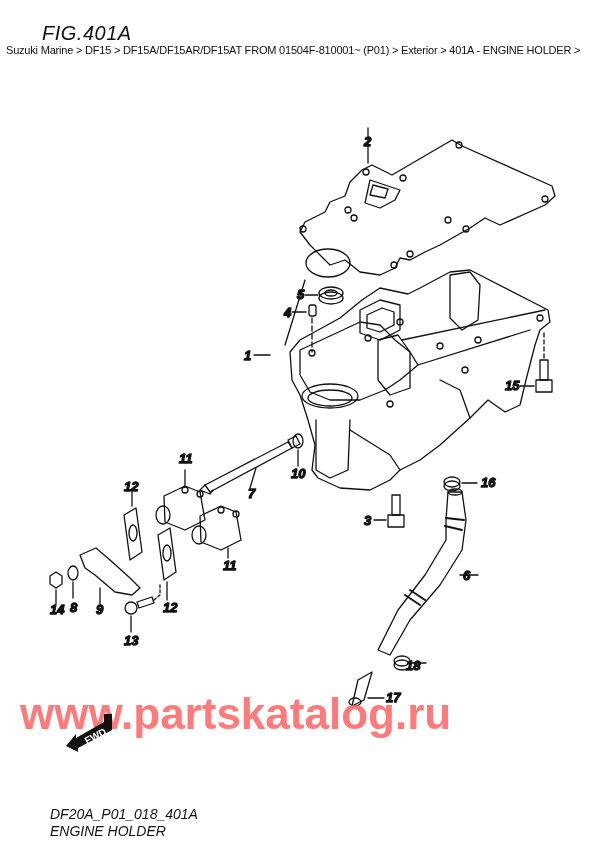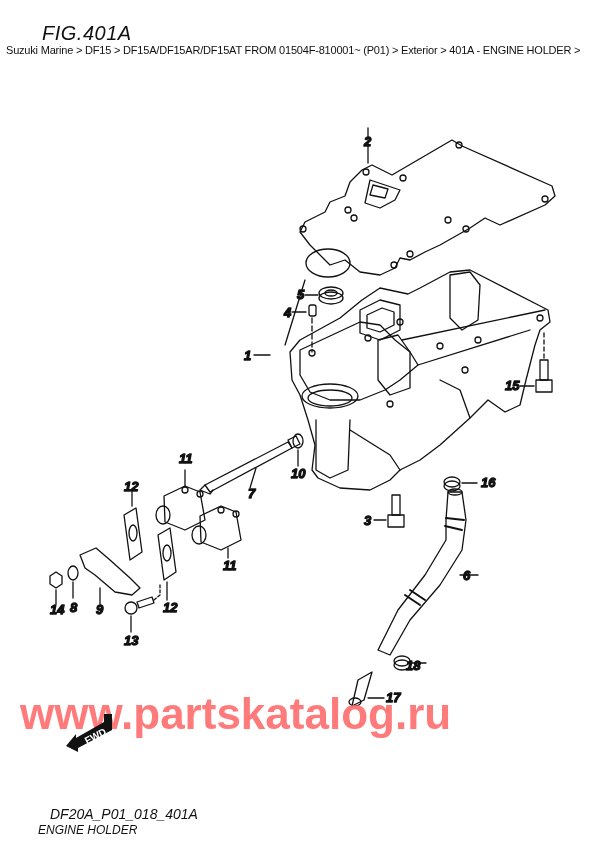--- a/index.html
+++ b/index.html
@@ -4,21 +4,21 @@
 <style>
   html, body { margin:0; padding:0; background:#ffffff; }
   body { width:600px; height:848px; position:relative; overflow:hidden; font-family:"Liberation Sans", sans-serif; }
   .breadcrumb { position:absolute; left:6px; top:12px; font-size:11px; color:#111; white-space:nowrap; letter-spacing:-0.2px;margin-top:32px; }
   .breadcrumb span { cursor:pointer; }
   .fig-title { position:absolute; left:42px; top:22px; font-size:20px; font-style:italic; color:#111; letter-spacing:0.5px; }
   svg.diagram { position:absolute; left:0; top:0; }
   .callout { font-family:"Liberation Sans", sans-serif; font-style:italic; font-size:13px; font-weight:bold; fill:#111; }
   .watermark { position:absolute; left:20px; top:660px; font-size:44px; font-weight:bold; color:#ff6f6f; opacity:0.92; letter-spacing:0px; white-space:nowrap;margin-top:29px; }
   .footer-code { position:absolute; left:50px; top:806px; font-size:14px; font-style:italic; color:#111; }
-  .footer-name { position:absolute; left:38px; top:823px; font-size:12px; font-style:italic; color:#111;text-align:right; }
+  .footer-name { position:absolute; left:50px; top:823px; font-size:14px; font-style:italic; color:#111;text-align:right; }
   .fwd { position:absolute; left:64px; top:712px; }
 </style>
 </head>
 <body>
 
 <div class="breadcrumb">
   <span>Suzuki Marine</span><span> &gt; </span><span>DF15</span><span> &gt; </span><span>DF15A/DF15AR/DF15AT FROM 01504F-810001~ (P01)</span><span> &gt; </span><span>Exterior</span><span> &gt; </span><span>401A - ENGINE HOLDER</span><span> &gt; </span>
 </div>
 
 <div class="fig-title">FIG.401A</div>

